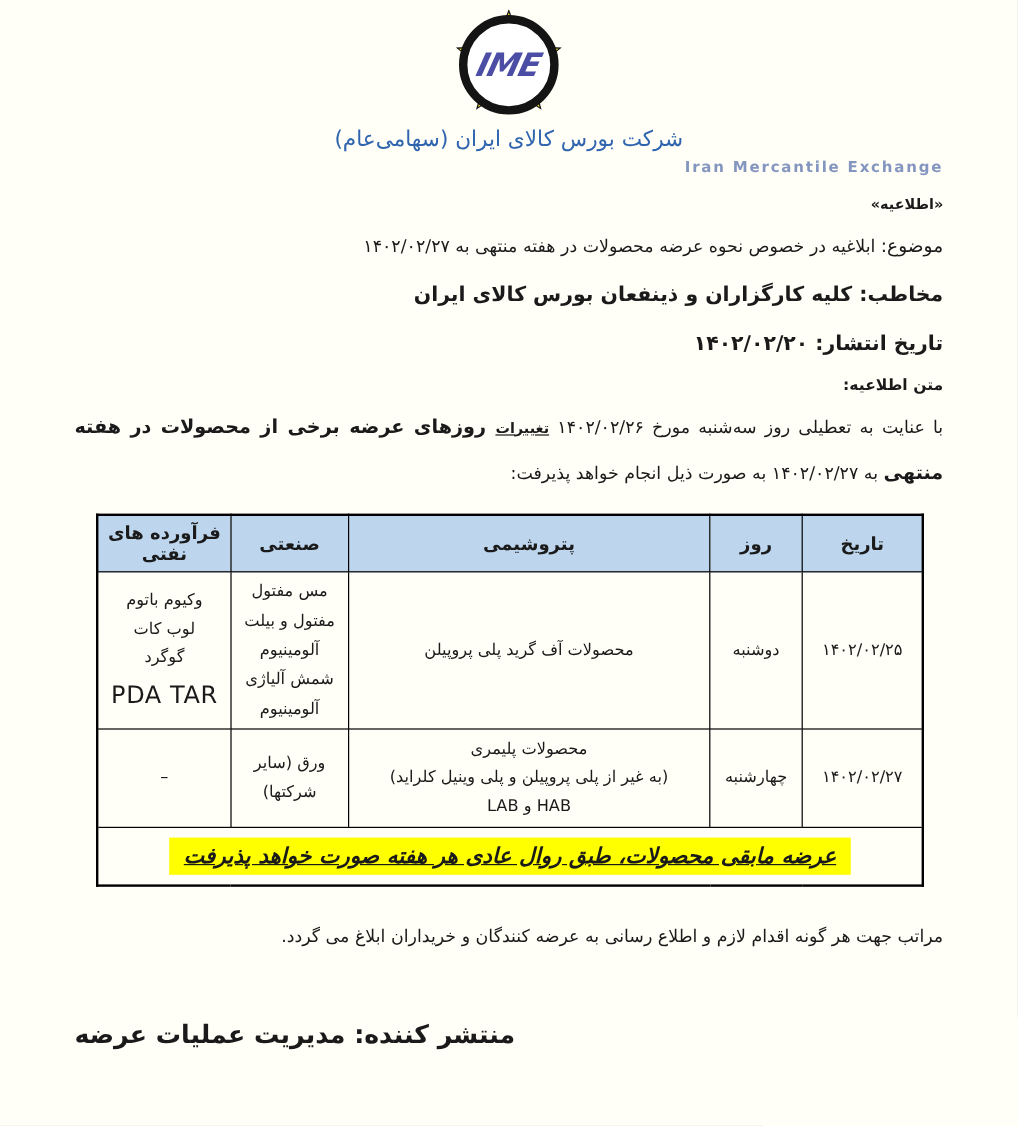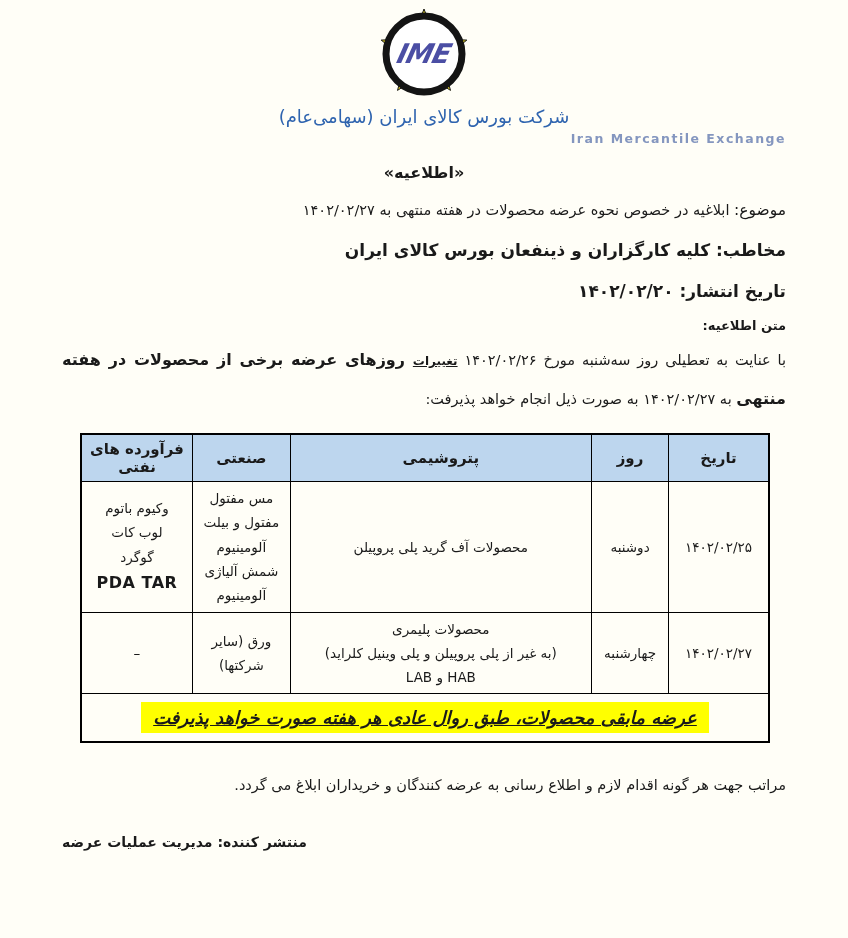--- a/index.html
+++ b/index.html
@@ -28,21 +28,21 @@
   .logo-svg{display:inline-block;}
   .brand-fa{
     text-align:center;font-size:18px;font-weight:normal;
     color:var(--brand-blue);line-height:1.2;margin-top:2px;
   }
   .brand-en{
     text-align:right;font-size:12.5px;font-weight:600;
     color:var(--brand-grayblue);letter-spacing:1.5px;margin-top:3px;
   }
   .doc-title{
-    text-align:center;font-size:16px;font-weight:bold;margin-top:17px;
+    font-size:12px;font-weight:bold;margin-top:17px;
   }
   
   .meta{margin-top:16px;}
   .line{margin-bottom:13px;line-height:1.65;}
   .subject-line{font-size:14.5px;}
   .subject-line .lbl{font-weight:normal;font-size:15.5px;margin-top:24px;}
   .bold-line{font-weight:bold;font-size:17px;}
   .body-label{font-weight:bold;font-size:13px;margin-bottom:8px;}
   .body-par{
     font-size:14.5px;line-height:2.4;text-align:justify;
@@ -63,30 +63,30 @@
   }
   table.sched td{
     text-align:center;vertical-align:middle;
     font-size:13.5px;line-height:1.8;padding:4px 3px;
   }
   .col-date{width:14.6%;} .col-day{width:11.2%;} .col-petro{width:43.8%;}
   .col-ind{width:14.2%;} .col-oil{width:16.2%;}
   .pre{white-space:pre-line;}
   tr.r1 td{height:94px;}
   tr.r2 td{height:76px;}
-  .latin-bold{font-weight:bold;font-size:16px;letter-spacing:.5px;}
+  .latin-bold{font-weight:normal;font-size:20px;letter-spacing:.5px;}
   tr.note-row td{height:42px;padding:8px 14px;}
   .note-hl{
     display:inline-block;background:var(--highlight);
     font-weight:bold;font-style:italic;text-decoration:underline;
     font-size:18px;padding:2px 12px;line-height:1.5;
   }
   
   .closing{margin-top:30px;font-size:14.5px;text-align:right;line-height:1.7;}
-  .publisher{margin-top:36px;font-weight:bold;font-size:14px;text-align:left;}
+  .publisher{margin-top:57px;font-weight:bold;font-size:21px;text-align:left;}
 </style>
 </head>
 <body>
 
 <div class="page">
 
   <div class="logo-wrap">
     <svg class="logo-svg" width="102" height="92" viewBox="0 0 100 92" xmlns="http://www.w3.org/2000/svg">
       <polygon points="50,1 61.2,30.6 92.8,32.1 68.1,51.9 76.5,82.4 50,65 23.5,82.4 31.9,51.9 7.2,32.1 38.8,30.6" fill="var(--logo-yellow)" stroke="#141414" stroke-width="1"></polygon>
       <circle cx="50" cy="46" r="38" fill="#FFFFFF" stroke="#141414" stroke-width="7"></circle>

